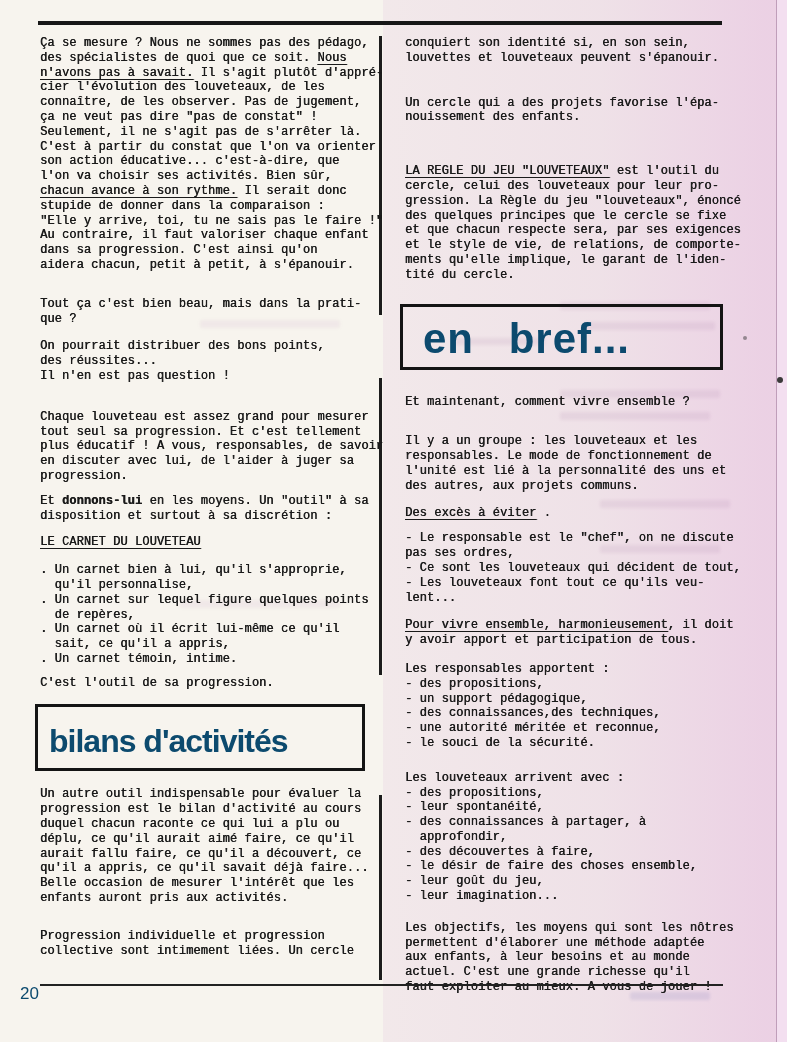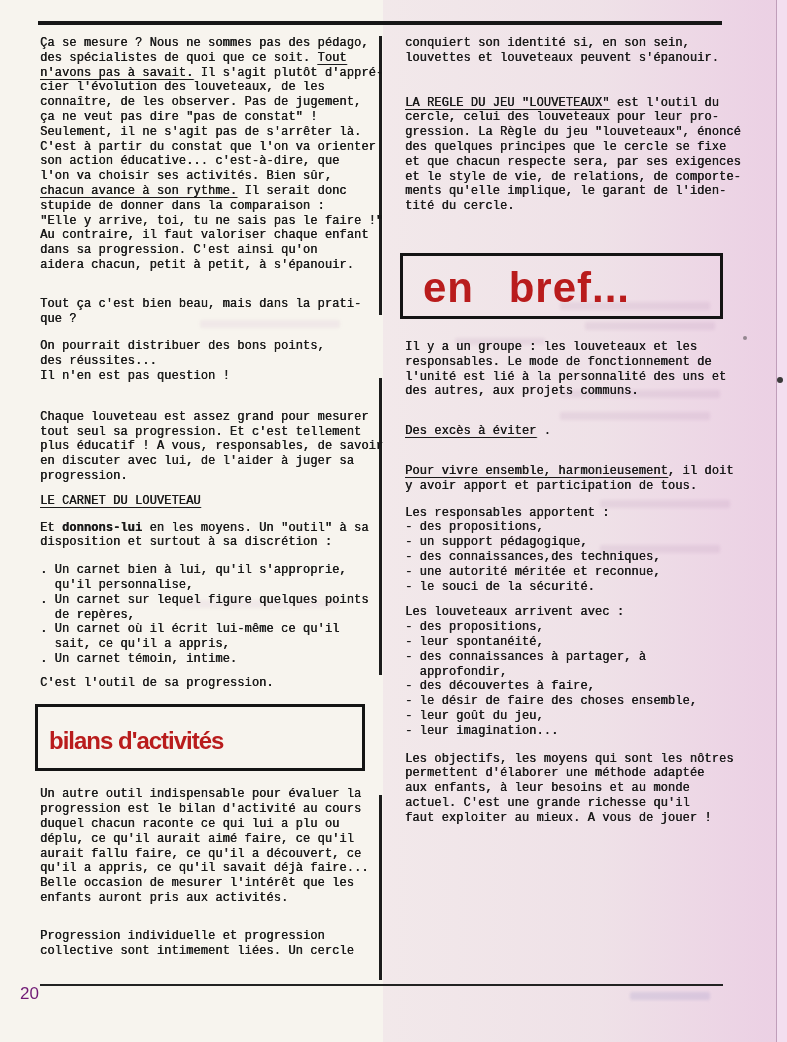--- a/index.html
+++ b/index.html
@@ -20,47 +20,47 @@
   .col{position:absolute;top:36px;}
   #col-left{left:40px;width:345px;}
   #col-right{left:405px;width:340px;}
   .blk.para{white-space:pre;font-size:12px;line-height:14.8px;letter-spacing:0.1px;
         text-shadow:0.4px 0 0 #1a1a1a;}
   .blk.para u{text-decoration-thickness:1.3px;text-underline-offset:3px;}
   .blk.box{border:3px solid #141414;display:flex;align-items:center;background:transparent;}
   #col-left .blk.box{margin-left:-5px;width:324px;height:61px;}
   #col-right .blk.box{margin-left:-5px;width:317px;height:60px;}
   .boxtext{font-family:"Liberation Sans","DejaVu Sans",sans-serif;font-weight:bold;line-height:1;
-        color:#b91c1c;white-space:pre;}
-  #col-left .boxtext{font-size:24px;letter-spacing:-1px;padding:6px 0 0 11px;}
+        color:#0c4a6e;white-space:pre;}
+  #col-left .boxtext{font-size:32px;letter-spacing:-1px;padding:6px 0 0 11px;}
   #col-right .boxtext{font-size:42px;letter-spacing:1px;word-spacing:22px;padding:4px 0 0 20px;}
   
   #col-left .blk:nth-child(2){margin-top:24px}
   #col-left .blk:nth-child(3){margin-top:13px}
   #col-left .blk:nth-child(4){margin-top:26px}
   #col-left .blk:nth-child(5){margin-top:10px}
   #col-left .blk:nth-child(6){margin-top:12px}
   #col-left .blk:nth-child(7){margin-top:13px}
   #col-left .blk:nth-child(8){margin-top:9px}
   #col-left .blk:nth-child(9){margin-top:14px}
   #col-left .blk:nth-child(10){margin-top:16px}
   #col-left .blk:nth-child(11){margin-top:23px}
   #col-right .blk:nth-child(2){margin-top:30px}
   #col-right .blk:nth-child(3){margin-top:39px}
   #col-right .blk:nth-child(4){margin-top:21px}
   #col-right .blk:nth-child(5){margin-top:25px}
   #col-right .blk:nth-child(6){margin-top:25px}
   #col-right .blk:nth-child(7){margin-top:12px}
   #col-right .blk:nth-child(8){margin-top:11px}
   #col-right .blk:nth-child(9){margin-top:13px}
-  #col-right .blk:nth-child(10){margin-top:30px}
+  #col-right .blk:nth-child(10){margin-top:14px}
   #col-right .blk:nth-child(11){margin-top:20px}
   #col-right .blk:nth-child(12){margin-top:17px}
   .pagenum{position:absolute;left:20px;top:984px;font-family:"Liberation Sans","DejaVu Sans",sans-serif;
-        font-size:17px;color:#701a75;}
+        font-size:17px;color:#0c4a6e;}
   .ghost{position:absolute;background:rgba(150,90,150,0.10);filter:blur(1.5px);border-radius:2px;pointer-events:none;}
   .speck{position:absolute;border-radius:50%;}
   .speck.big{left:777px;top:377px;width:6px;height:6px;background:#3a3a3a;}
   .speck.small{left:743px;top:336px;width:4px;height:4px;background:rgba(60,60,60,0.5);}
 </style>
 </head>
 <body>
 
 <div class="page">
 
@@ -79,21 +79,21 @@
   <div class="ghost" style="left:630px;top:992px;width:80px;height:8px;background:rgba(100,100,180,0.14);"></div>
 
   <div class="rule top"></div>
 
   <div class="vdiv s1"></div>
   <div class="vdiv s2"></div>
   <div class="vdiv s3"></div>
 
   <div class="col" id="col-left">
       <div class="blk para">Ça se mesure ? Nous ne sommes pas des pédago,
-des spécialistes de quoi que ce soit. <u>Tout</u>
+des spécialistes de quoi que ce soit. <u>Nous</u>
 <u>n'avons pas à savait.</u> Il s'agit plutôt d'appré-
 cier l'évolution des louveteaux, de les
 connaître, de les observer. Pas de jugement,
 ça ne veut pas dire "pas de constat" !
 Seulement, il ne s'agit pas de s'arrêter là.
 C'est à partir du constat que l'on va orienter
 son action éducative... c'est-à-dire, que
 l'on va choisir ses activités. Bien sûr,
 <u>chacun avance à son rythme.</u> Il serait donc
 stupide de donner dans la comparaison :
@@ -104,23 +104,23 @@
       <div class="blk para">Tout ça c'est bien beau, mais dans la prati-
 que ?</div>
       <div class="blk para">On pourrait distribuer des bons points,
 des réussites...
 Il n'en est pas question !</div>
       <div class="blk para">Chaque louveteau est assez grand pour mesurer
 tout seul sa progression. Et c'est tellement
 plus éducatif ! A vous, responsables, de savoir
 en discuter avec lui, de l'aider à juger sa
 progression.</div>
-      <div class="blk para"><u>LE CARNET DU LOUVETEAU</u></div>
       <div class="blk para">Et <b>donnons-lui</b> en les moyens. Un "outil" à sa
 disposition et surtout à sa discrétion :</div>
+      <div class="blk para"><u>LE CARNET DU LOUVETEAU</u></div>
       <div class="blk para">. Un carnet bien à lui, qu'il s'approprie,
   qu'il personnalise,
 . Un carnet sur lequel figure quelques points
   de repères,
 . Un carnet où il écrit lui-même ce qu'il
   sait, ce qu'il a appris,
 . Un carnet témoin, intime.</div>
       <div class="blk para">C'est l'outil de sa progression.</div>
       <div class="blk box">
         <span class="boxtext">bilans d'activités</span>
@@ -132,36 +132,44 @@
 aurait fallu faire, ce qu'il a découvert, ce
 qu'il a appris, ce qu'il savait déjà faire...
 Belle occasion de mesurer l'intérêt que les
 enfants auront pris aux activités.</div>
       <div class="blk para">Progression individuelle et progression
 collective sont intimement liées. Un cercle</div>
     </div>
   <div class="col" id="col-right">
       <div class="blk para">conquiert son identité si, en son sein,
 louvettes et louveteaux peuvent s'épanouir.</div>
+      <div class="blk para">Un cercle qui a des projets favorise l'épa-
+nouissement des enfants.</div>
       <div class="blk para"><u>LA REGLE DU JEU "LOUVETEAUX"</u> est l'outil du
 cercle, celui des louveteaux pour leur pro-
 gression. La Règle du jeu "louveteaux", énoncé
 des quelques principes que le cercle se fixe
 et que chacun respecte sera, par ses exigences
 et le style de vie, de relations, de comporte-
 ments qu'elle implique, le garant de l'iden-
 tité du cercle.</div>
       <div class="blk box">
         <span class="boxtext">en bref...</span>
       </div>
+      <div class="blk para">Et maintenant, comment vivre ensemble ?</div>
       <div class="blk para">Il y a un groupe : les louveteaux et les
 responsables. Le mode de fonctionnement de
 l'unité est lié à la personnalité des uns et
 des autres, aux projets communs.</div>
       <div class="blk para"><u>Des excès à éviter</u> .</div>
+      <div class="blk para">- Le responsable est le "chef", on ne discute
+pas ses ordres,
+- Ce sont les louveteaux qui décident de tout,
+- Les louveteaux font tout ce qu'ils veu-
+lent...</div>
       <div class="blk para"><u>Pour vivre ensemble, harmonieusement</u>, il doit
 y avoir apport et participation de tous.</div>
       <div class="blk para">Les responsables apportent :
 - des propositions,
 - un support pédagogique,
 - des connaissances,des techniques,
 - une autorité méritée et reconnue,
 - le souci de la sécurité.</div>
       <div class="blk para">Les louveteaux arrivent avec :
 - des propositions,

